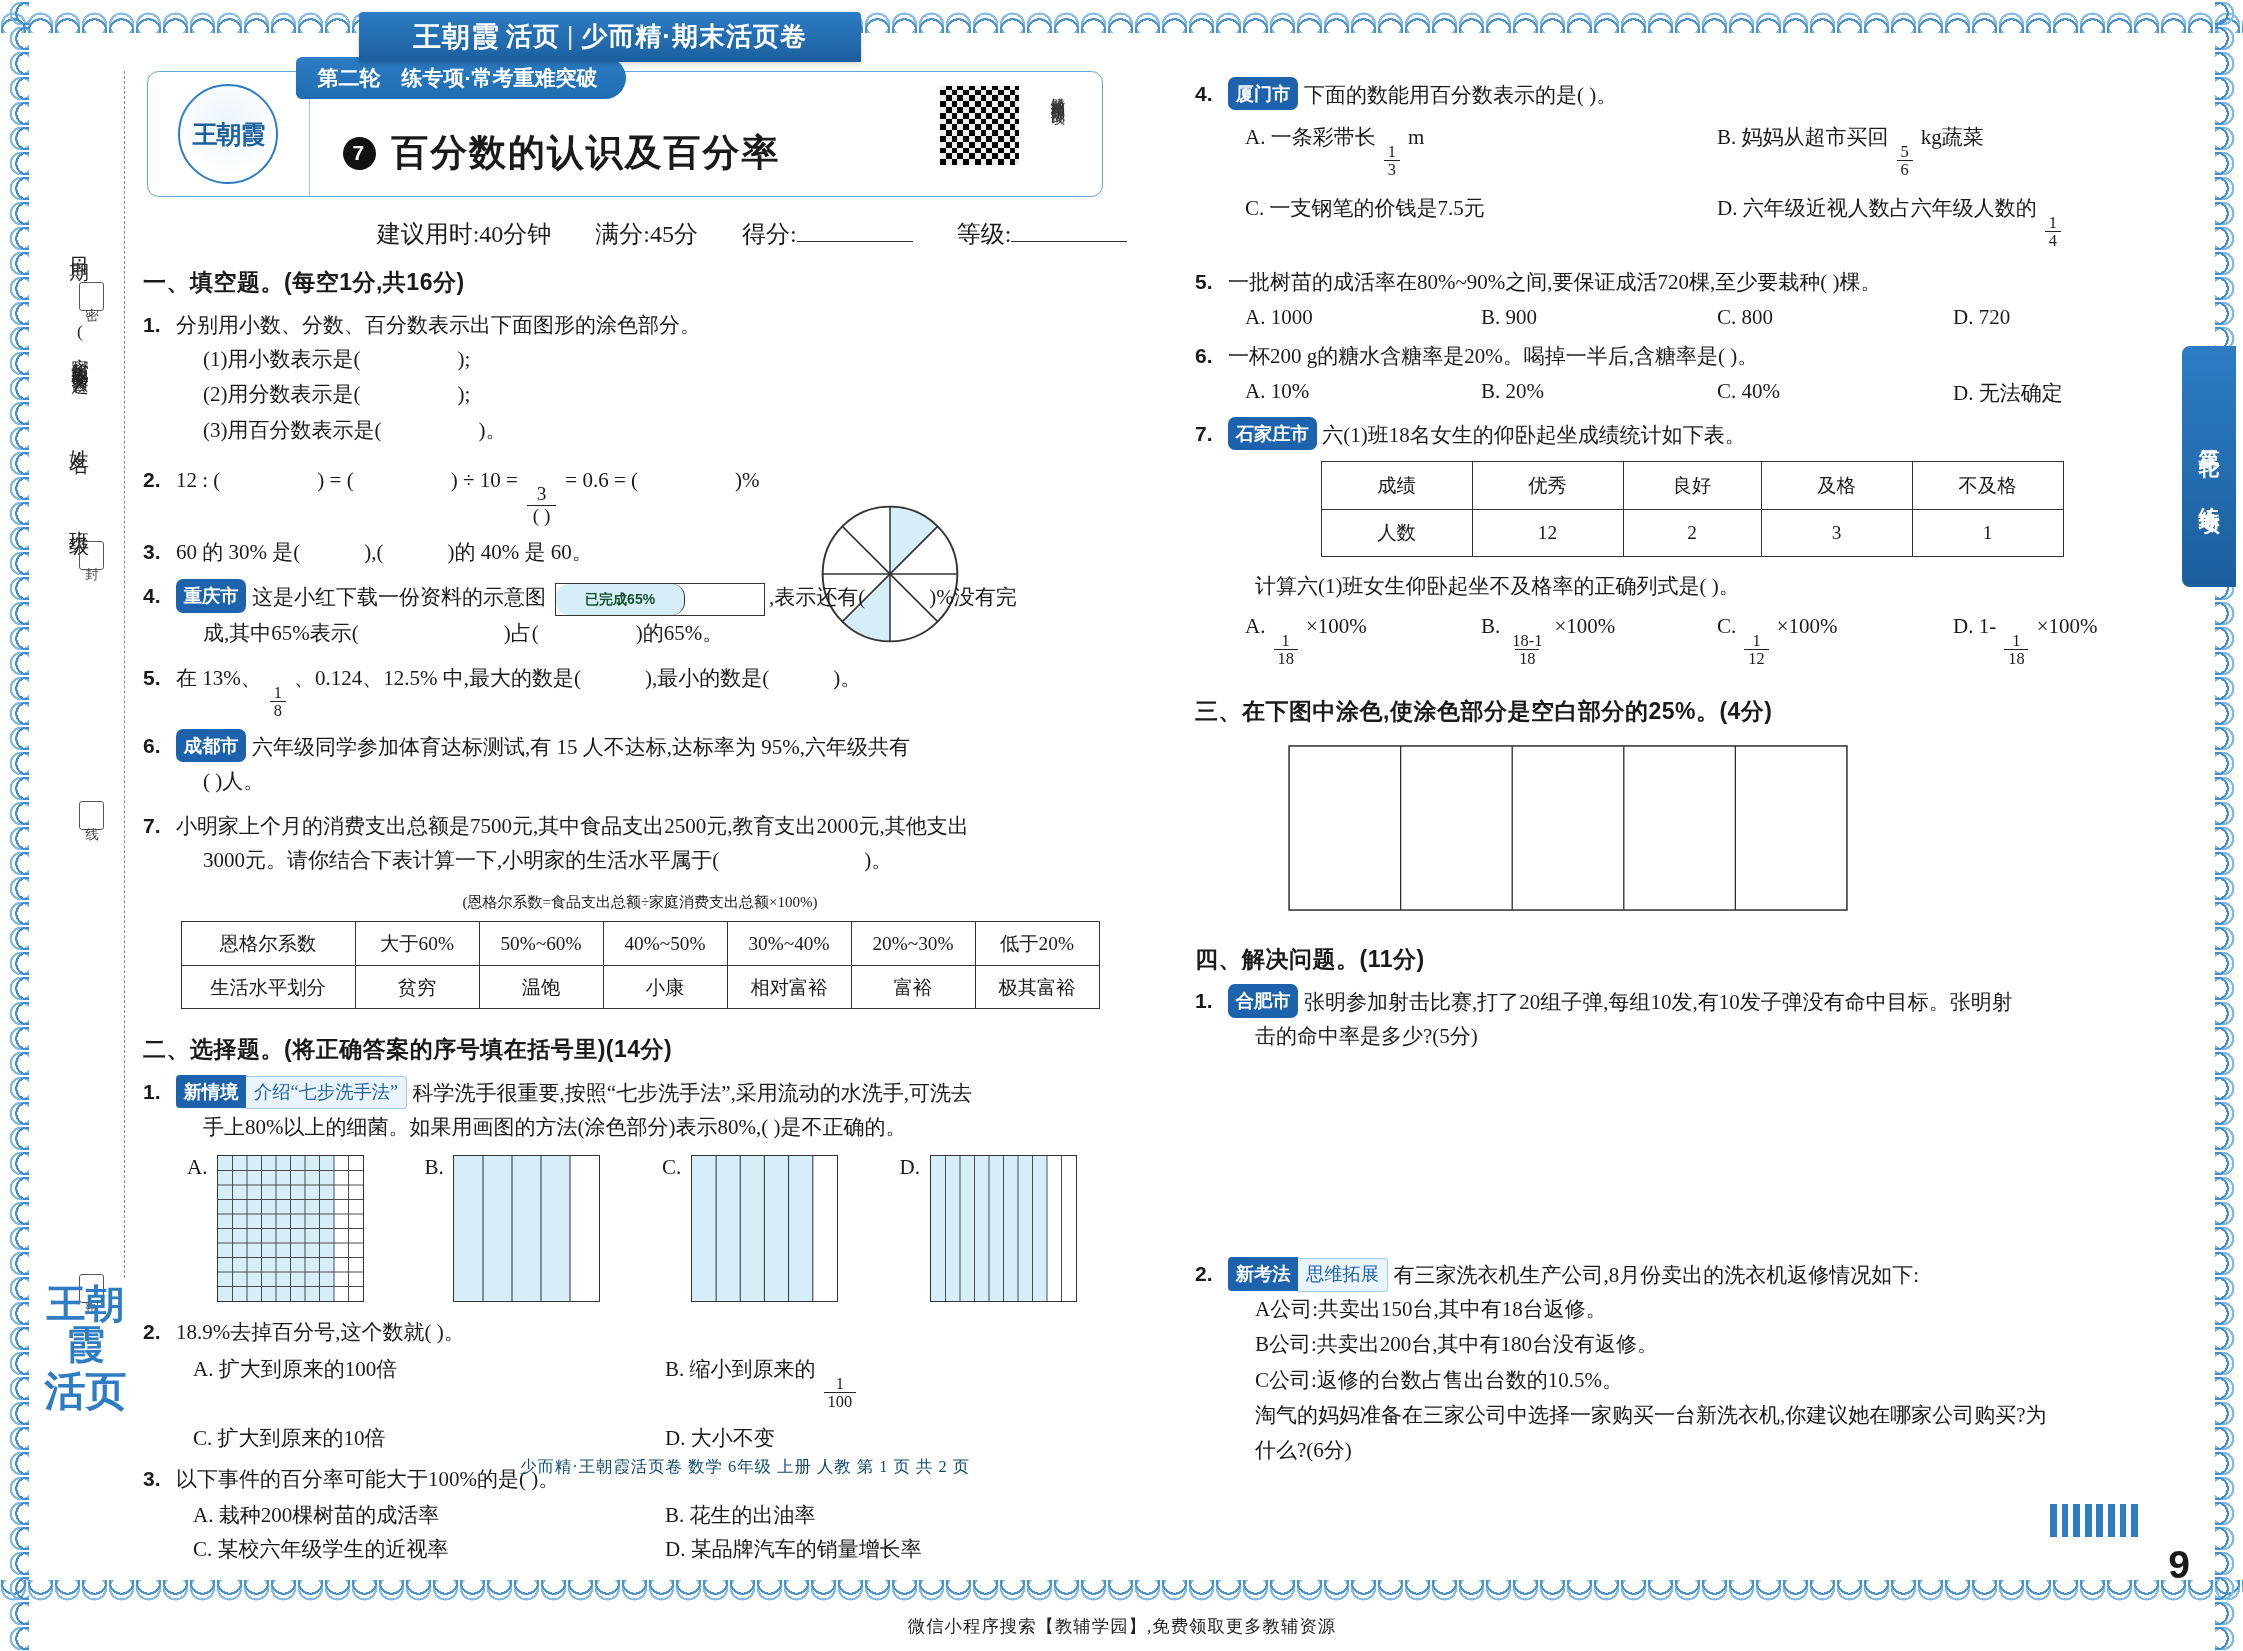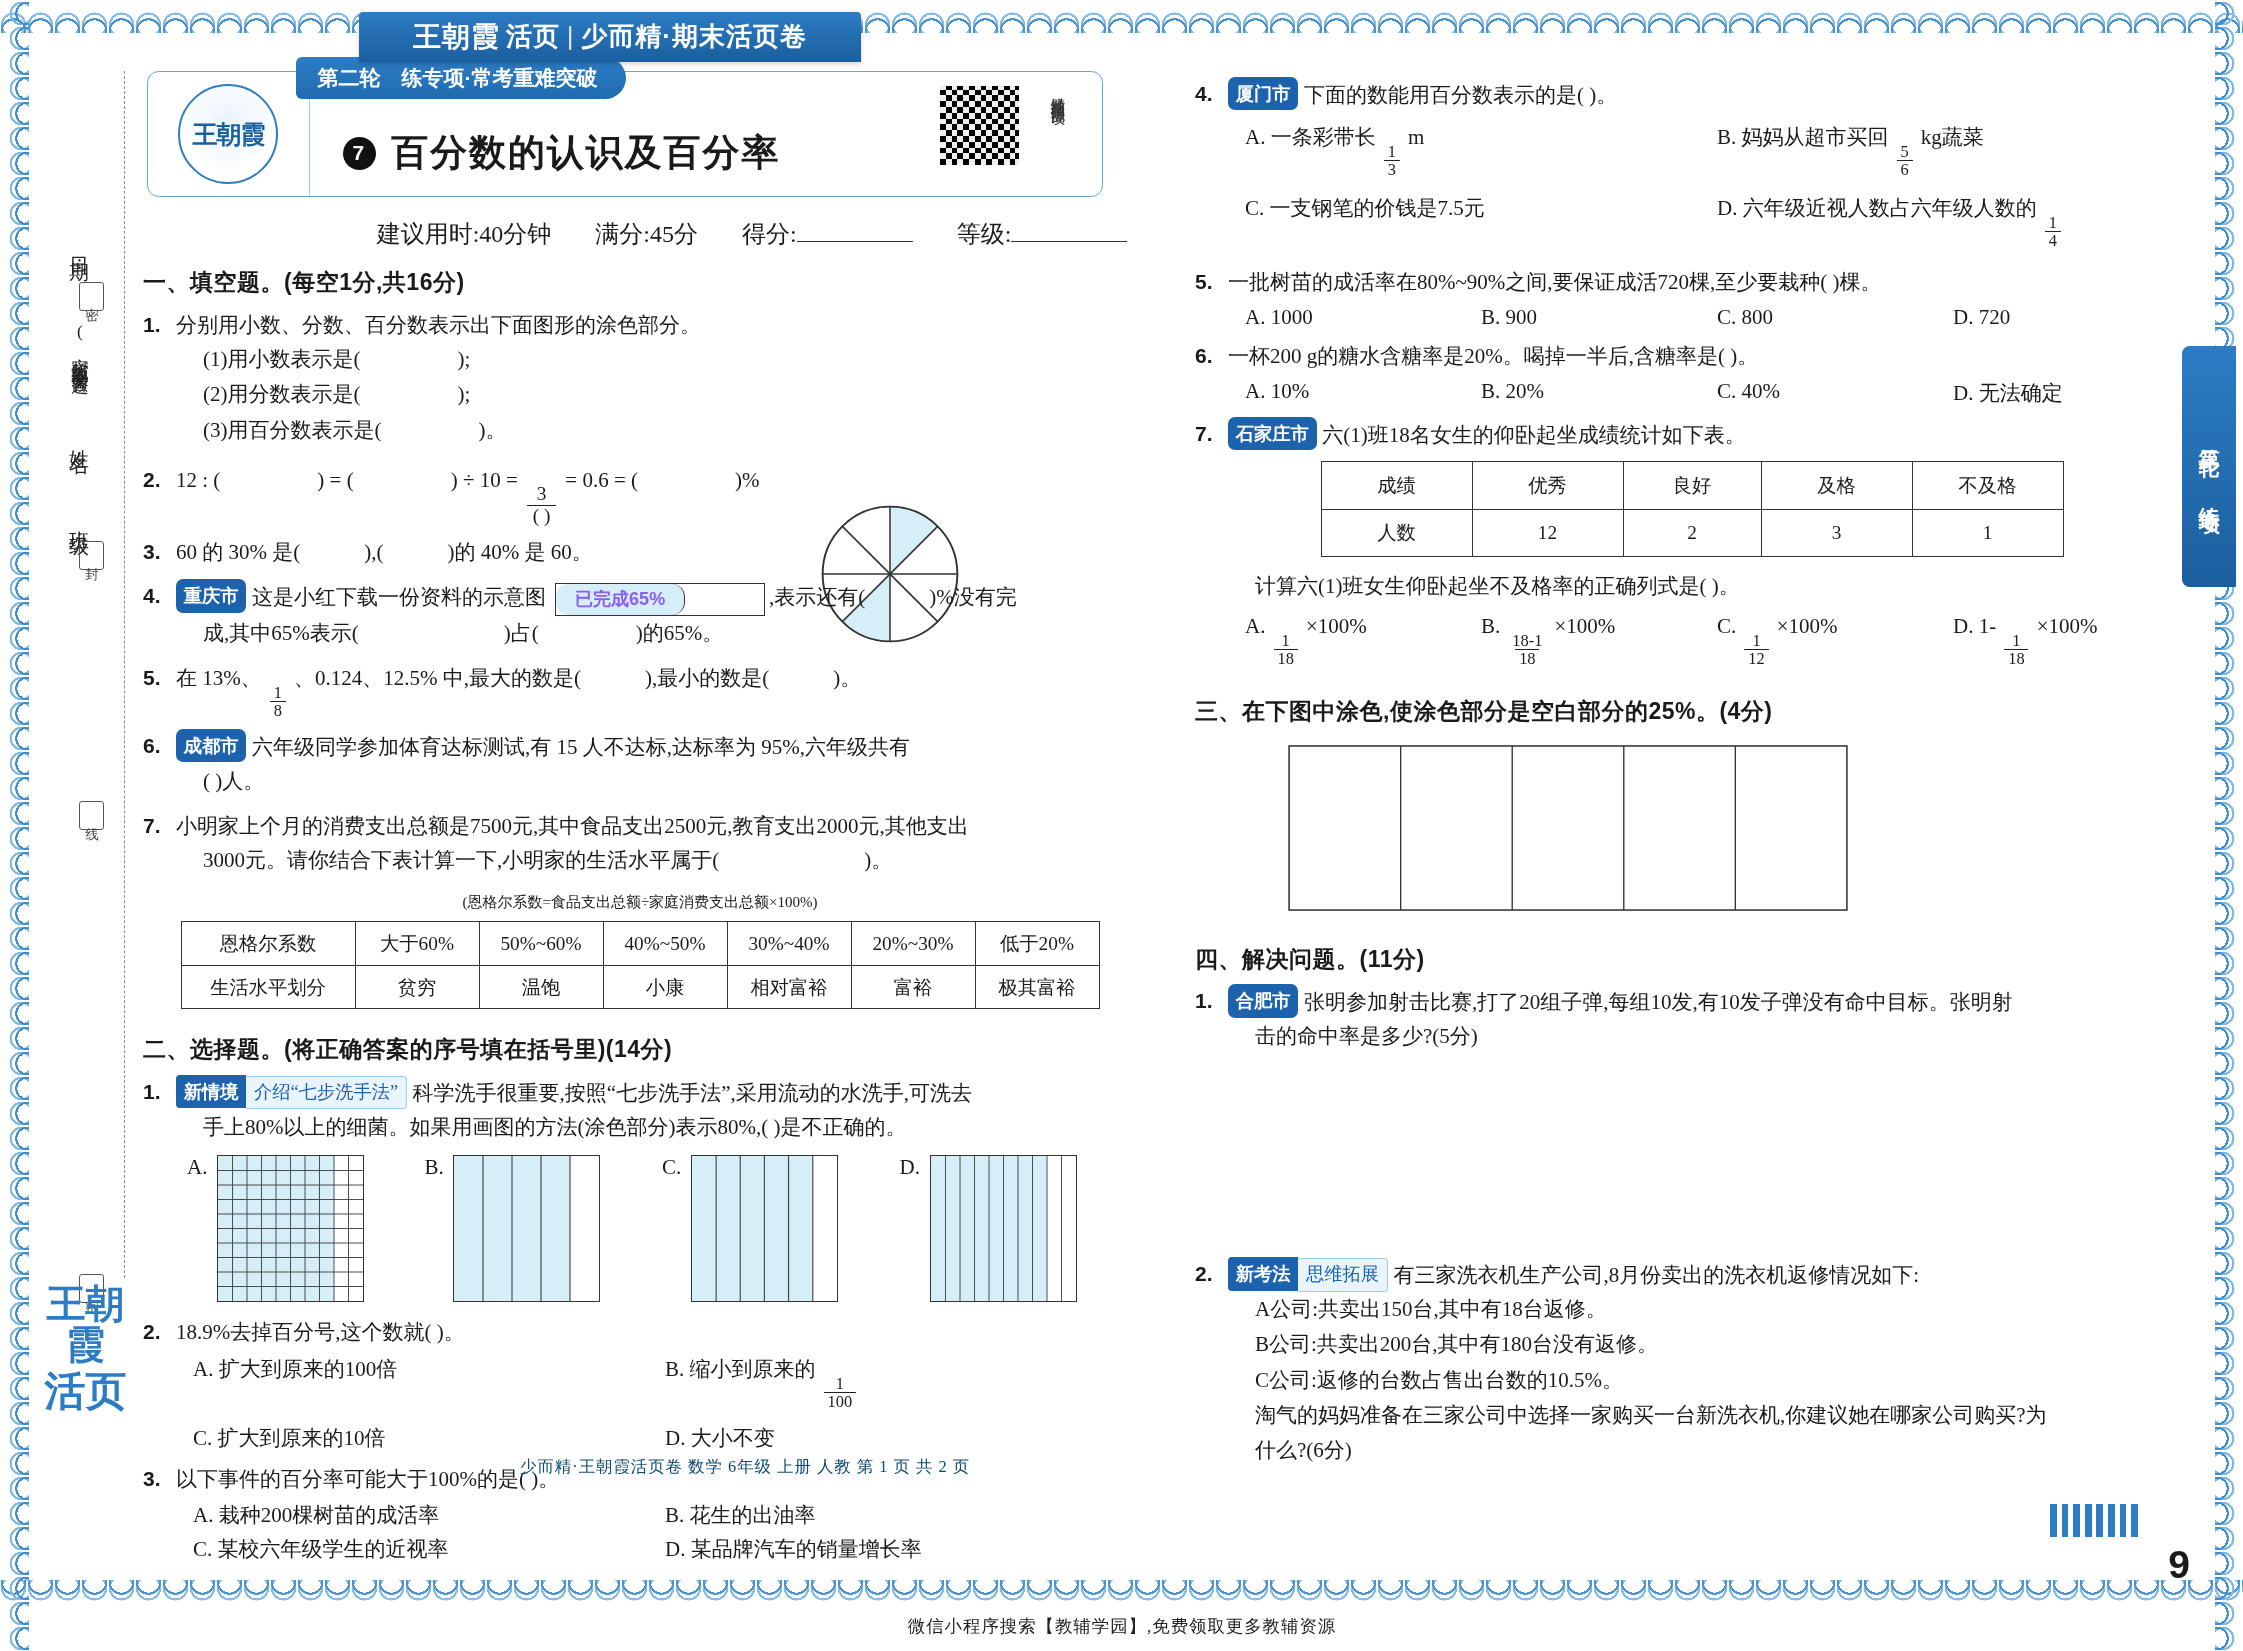--- a/index.html
+++ b/index.html
@@ -194,22 +194,22 @@
   .frac-b .n { font-size:19.3px; padding:0 5.8px; }
   .frac-b .d { font-size:19.3px; padding:0 5.8px; border-top:1.4px solid #222; }
 
   
   .progbar {
     display:inline-flex; border:1.4px solid #333; vertical-align:middle;
     width:210px; height:33px; margin:0 3.9px;
   }
   .progbar .fill {
     width:62%; background:#d6eef8; font-family:"Liberation Sans", sans-serif;
-    font-weight:bold; font-size:18px; display:flex; align-items:center;
-    justify-content:center; border-right:1.4px solid #333; color:#8b5cf6;border-radius:13px;
+    font-weight:bold; font-size:14px; display:flex; align-items:center;
+    justify-content:center; border-right:1.4px solid #333; color:#14532d;border-radius:13px;
   }
   .progbar .rest { flex:1; background:#fff; }
 
   
   table.grid { border-collapse:collapse; font-size:19.3px; }
   table.grid td { border:1.4px solid #333; text-align:center; padding:7.7px 5.8px; }
   table.grid td.hd { font-weight:normal; }
 
   
   .pie-wrap { position:absolute; right:170px; top:189px; width:154px; height:154px; }

